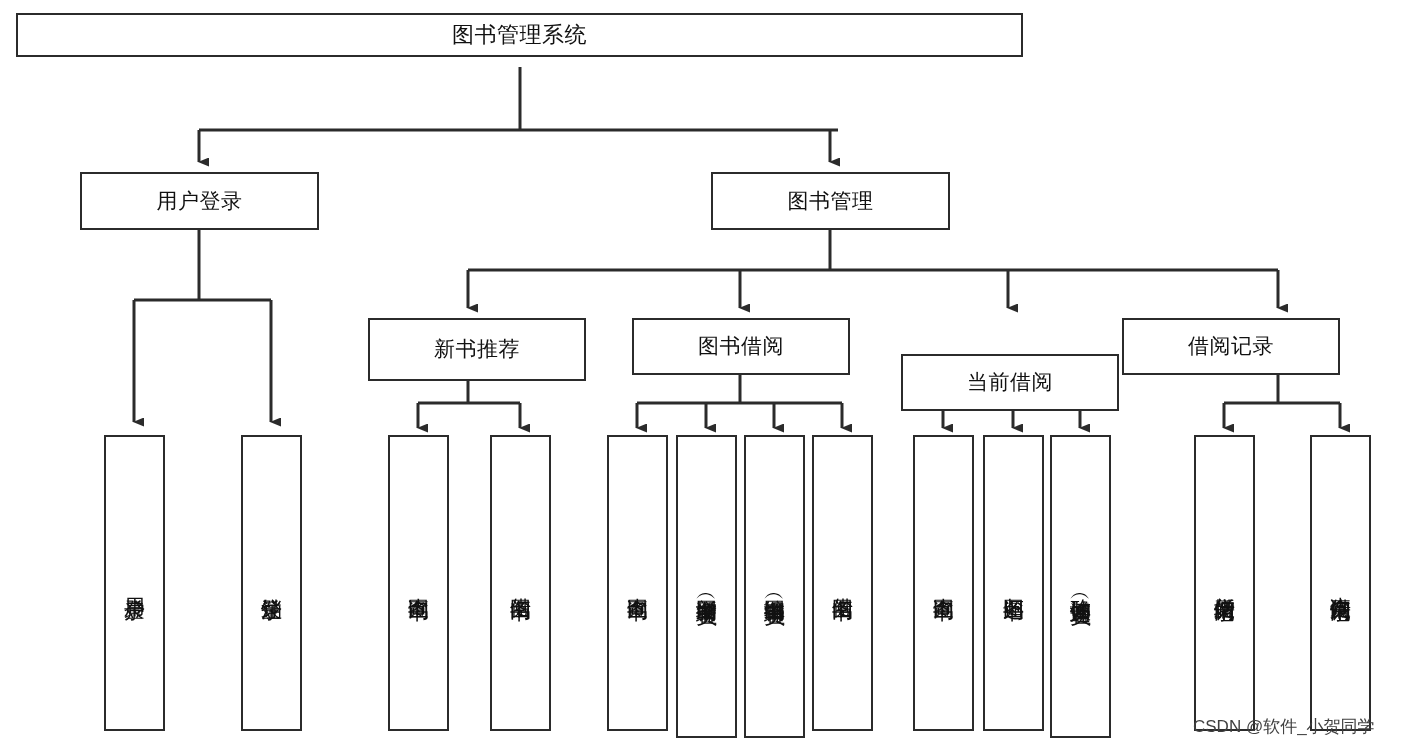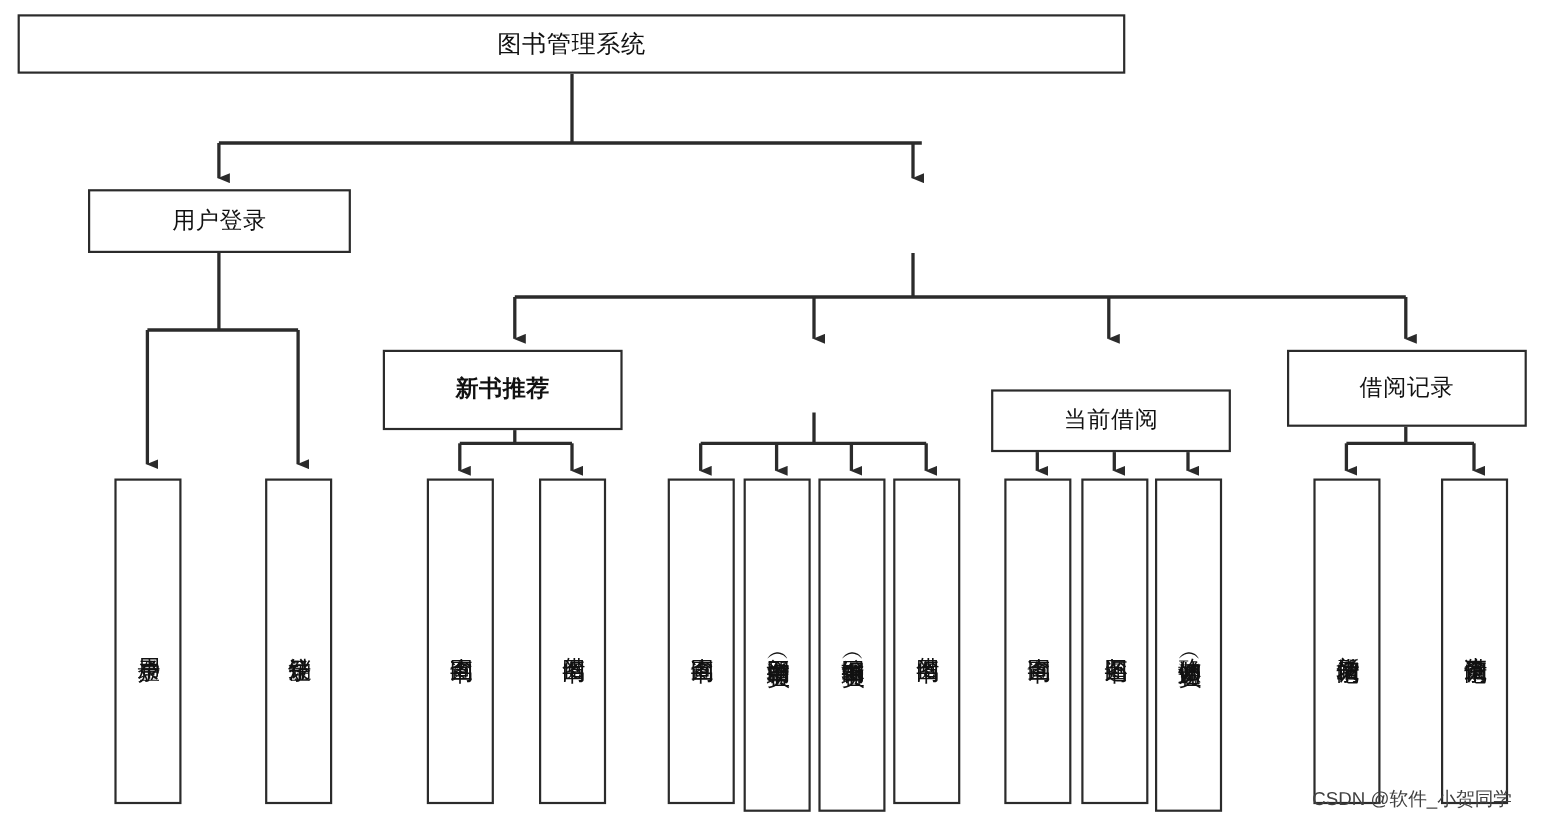--- a/index.html
+++ b/index.html
@@ -113,35 +113,41 @@
       <path d="M1013,403 L1013,428" marker-end="url(#arrow)"></path>
       <path d="M1080,403 L1080,428" marker-end="url(#arrow)"></path>
 
       <path d="M1278,375 L1278,403"></path>
       <path d="M1224,403 L1340,403"></path>
       <path d="M1224,403 L1224,428" marker-end="url(#arrow)"></path>
       <path d="M1340,403 L1340,428" marker-end="url(#arrow)"></path>
     </g>
   </svg>
 
-  <div class="node root" style="left:16px; top:13px; width:1007px; height:54px;">
+  <div class="node root" style="left:16px; top:13px; width:1007px; height:44px;">
     <span class="label">图书管理系统</span>
   </div>
 
   <div class="node level2" style="left:80px; top:172px; width:239px; height:58px;">
     <span class="label">用户登录</span>
   </div>
+  <div class="node level2" style="left:711px; top:172px; width:239px; height:58px;">
+    <span class="label">图书管理</span>
+  </div>
 
-  <div class="node level3" style="left:348px; top:318px; width:218px; height:73px;font-weight:bold;">
+  <div class="node level3" style="left:368px; top:318px; width:218px; height:63px;">
     <span class="label">新书推荐</span>
+  </div>
+  <div class="node level3" style="left:632px; top:318px; width:218px; height:57px;">
+    <span class="label">图书借阅</span>
   </div>
   <div class="node level3" style="left:901px; top:318px; width:218px; height:57px;margin-top:36px;">
     <span class="label">当前借阅</span>
   </div>
-  <div class="node level3" style="left:1170px; top:318px; width:218px; height:70px;">
+  <div class="node level3" style="left:1122px; top:318px; width:218px; height:57px;">
     <span class="label">借阅记录</span>
   </div>
 
   <div class="node leaf" style="left:104px; top:435px; width:61px; height:296px;">
     <span class="label">用户登录</span>
   </div>
   <div class="node leaf" style="left:241px; top:435px; width:61px; height:296px;">
     <span class="label">注销登录</span>
   </div>
 

